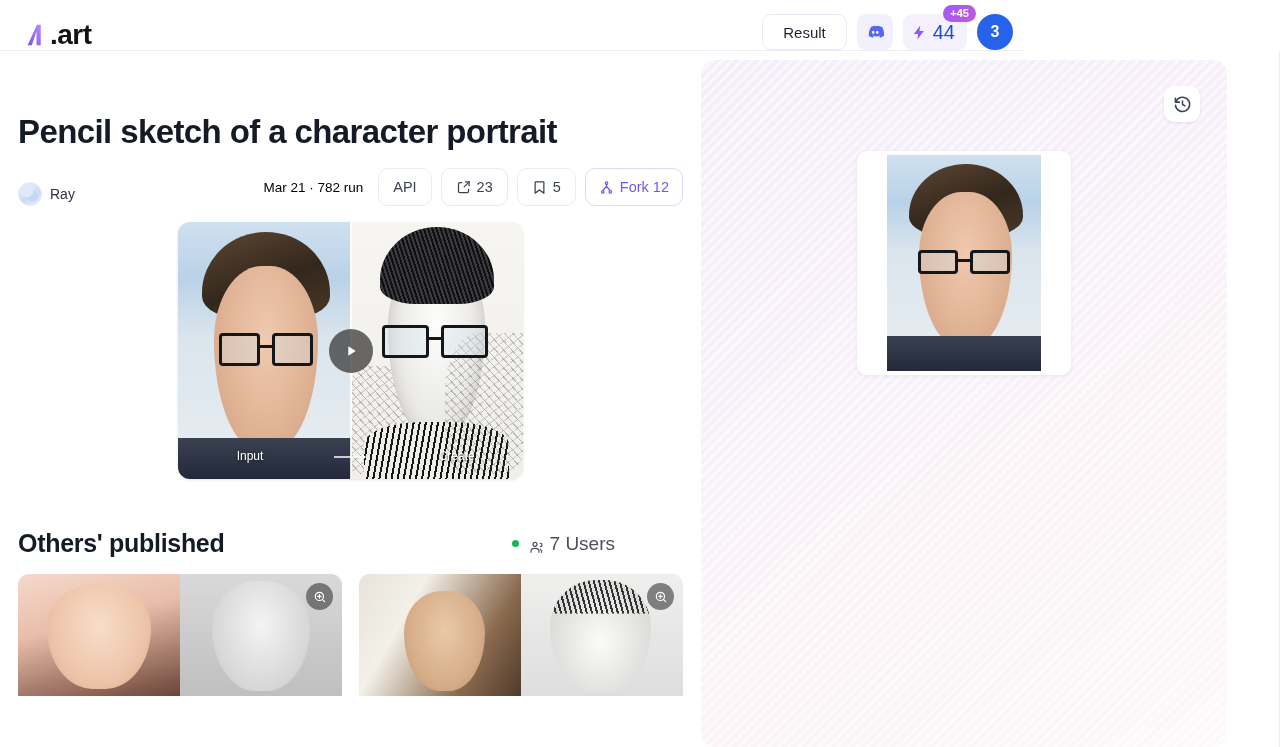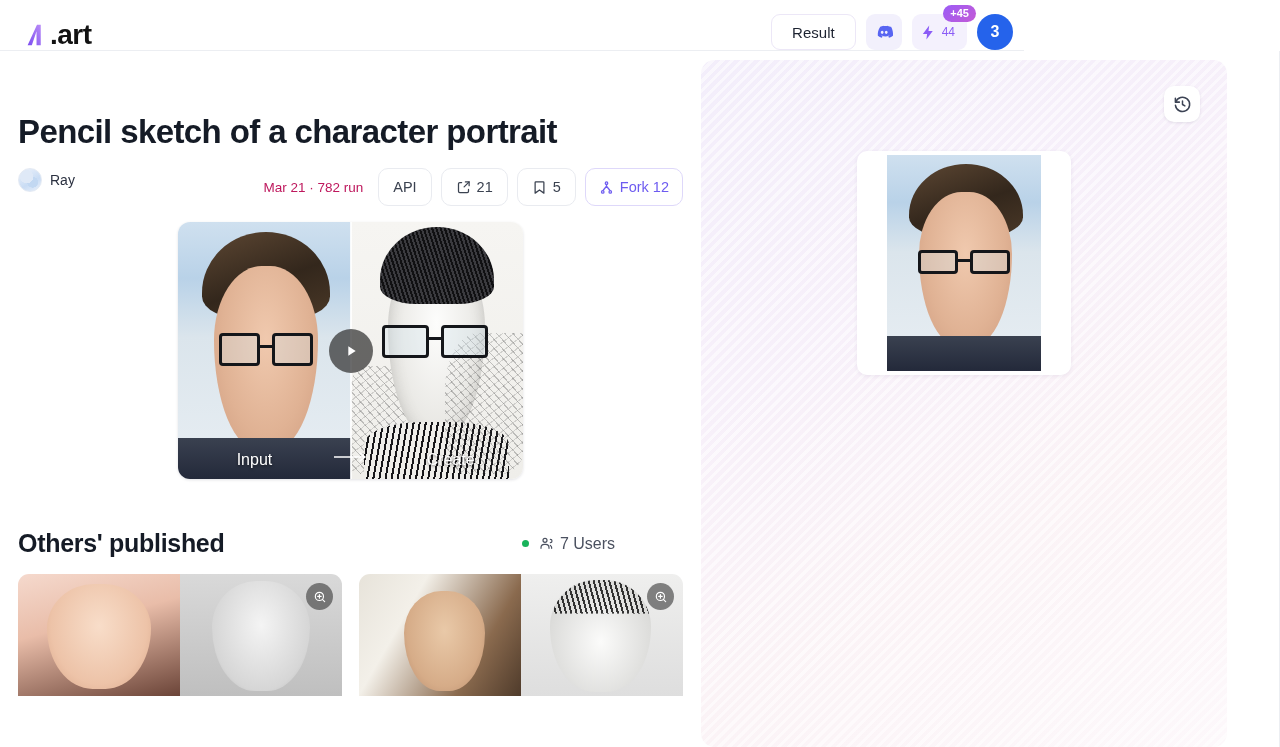--- a/index.html
+++ b/index.html
@@ -43,21 +43,21 @@
     width: 36px; height: 36px; border-radius: 9px;
     background: #f2f0fc;
     display: flex; align-items: center; justify-content: center;
     cursor: pointer;
   }
   .credit-chip {
     height: 36px; padding: 0 12px 0 8px; border-radius: 9px;
     background: #f4f1fd; display: flex; align-items: center; gap: 5px;
     position: relative; cursor: pointer;
   }
-  .credit-num { font-size: 12px; color: #8b5cf6; }
+  .credit-num { font-size: 20px; color: #1d4ed8; }
   .credit-badge {
     position: absolute; top: -9px; right: -9px;
     background: linear-gradient(135deg,#9b5cf6,#c45ad6);
     color: #fff; font-size: 11px; font-weight: 600;
     padding: 1px 7px; border-radius: 9px; line-height: 15px;
     white-space: nowrap;
   }
   .avatar-chip {
     width: 36px; height: 36px; border-radius: 50%;
     background: #2563eb; color: #fff;
@@ -68,38 +68,38 @@
   
   .page { display: flex; width: 1036px; height: 696px; }
   .left-col { width: 745px; padding: 0 18px; position: relative; }
   .right-col { width: 535px; padding: 9px 9px 0 0; }
 
   .title {
     font-size: 33px; font-weight: 700; letter-spacing: -0.6px;
     color: #151b26; margin-top: 62px;
   }
   .meta-row {
-    display: flex; align-items: flex-start;
+    display: flex; align-items: flex-end;
     margin-top: 17px; height: 38px;
   }
   .author { display: flex; align-items: center; gap: 8px; }
   .author-avatar {
     width: 24px; height: 24px; border-radius: 50%;
     background:
       radial-gradient(circle at 35% 35%, #dfe9f7 0 32%, transparent 33%),
       radial-gradient(circle at 62% 60%, #c2d8f2 0 28%, transparent 29%),
       linear-gradient(150deg,#eef3fb,#c9dcf4 60%,#eaf1fb);
     border: 1px solid #e4eaf3;
   }
   .author-name { font-size: 14px; color: #2b3140; }
 
   .meta-right {
     margin-left: auto; display: flex; align-items: center; gap: 9px;
   }
-  .meta-date { font-size: 13.5px; color: #be185d; margin-right: 6px; }
+  .meta-date { font-size: 13.5px; color: #000000; margin-right: 6px; }
   .pill {
     height: 38px; border: 1px solid #e9ebf0; border-radius: 10px;
     background: #fff; display: flex; align-items: center; gap: 6px;
     padding: 16px 14px; font-size: 14.5px; color: #3b4250; cursor: pointer;
   }
   .pill.fork { border-color: #ded8fa; color: #6d5bf0; padding: 0 13px; }
 
   
   .media-wrap { display: flex; flex-direction: column; align-items: center; margin-top: 16px; }
   .compare {
@@ -180,22 +180,22 @@
     background: rgba(255,255,255,.85); transform: translateX(-1px); z-index: 5;
   }
   .play-btn {
     position: absolute; left: 50%; top: 50%; transform: translate(-50%,-50%);
     width: 44px; height: 44px; border-radius: 50%;
     background: rgba(48,48,48,.72);
     display: flex; align-items: center; justify-content: center;
     z-index: 7; cursor: pointer;
   }
   .lbl {
-    position: absolute; bottom: 10px; z-index: 6;
-    color: #fff; font-size: 16px;
+    position: absolute; bottom: 16px; z-index: 6;
+    color: #fff; font-size: 12px;
     text-shadow: 0 1px 3px rgba(0,0,0,.55);
   }
   .lbl.input { left: 17%; }
   .lbl.result { right: 14%; }
   .arrow-mid {
     position: absolute; left: 50%; bottom: 17px; transform: translateX(-50%);
     z-index: 6;
   }
 
   .create-same {
@@ -206,21 +206,21 @@
   }
 
   
   .others-head {
     display: flex; align-items: center;
     margin-top: 50px; padding-right: 68px;
   }
   .others-title { font-size: 25px; font-weight: 700; color: #151b26; letter-spacing: -0.3px; }
   .users-wrap { margin-left: auto; display: flex; align-items: center; gap: 10px; }
   .green-dot { width: 7px; height: 7px; border-radius: 50%; background: #19b35b; }
-  .users-txt { font-size: 16px; color: #4b5160; display: flex; align-items: flex-start; gap: 5px; }
+  .users-txt { font-size: 19px; color: #4b5160; display: flex; align-items: flex-end; gap: 5px; }
 
   .cards { display: flex; gap: 17px; margin-top: 16px; }
   .card {
     position: relative; width: 324px; height: 122px;
     border-radius: 11px 11px 0 0; overflow: hidden;
     display: flex; cursor: pointer;
   }
   .card-half { width: 50%; height: 100%; position: relative; overflow: hidden; }
   .zoom-btn {
     position: absolute; top: 9px; right: 9px; width: 27px; height: 27px;
@@ -345,21 +345,21 @@
         <div class="pill">
           <span>API</span>
         </div>
 
         <div class="pill">
           <svg width="15" height="15" viewBox="0 0 24 24" fill="none" stroke="#3b4250" stroke-width="2" stroke-linecap="round" stroke-linejoin="round">
             <path d="M9 4H6a2 2 0 0 0-2 2v12a2 2 0 0 0 2 2h12a2 2 0 0 0 2-2v-3"></path>
             <path d="M15 3h6v6"></path>
               <path d="M13 11l8-8"></path>
           </svg>
-          <span>21</span>
+          <span>23</span>
         </div>
 
         <div class="pill">
           <svg width="15" height="15" viewBox="0 0 24 24" fill="none" stroke="#3b4250" stroke-width="2" stroke-linecap="round" stroke-linejoin="round">
             <path d="M6 3h12a1 1 0 0 1 1 1v17l-7-5-7 5V4a1 1 0 0 1 1-1z"></path>
           </svg>
           <span>5</span>
         </div>
 
         <div class="pill fork">

